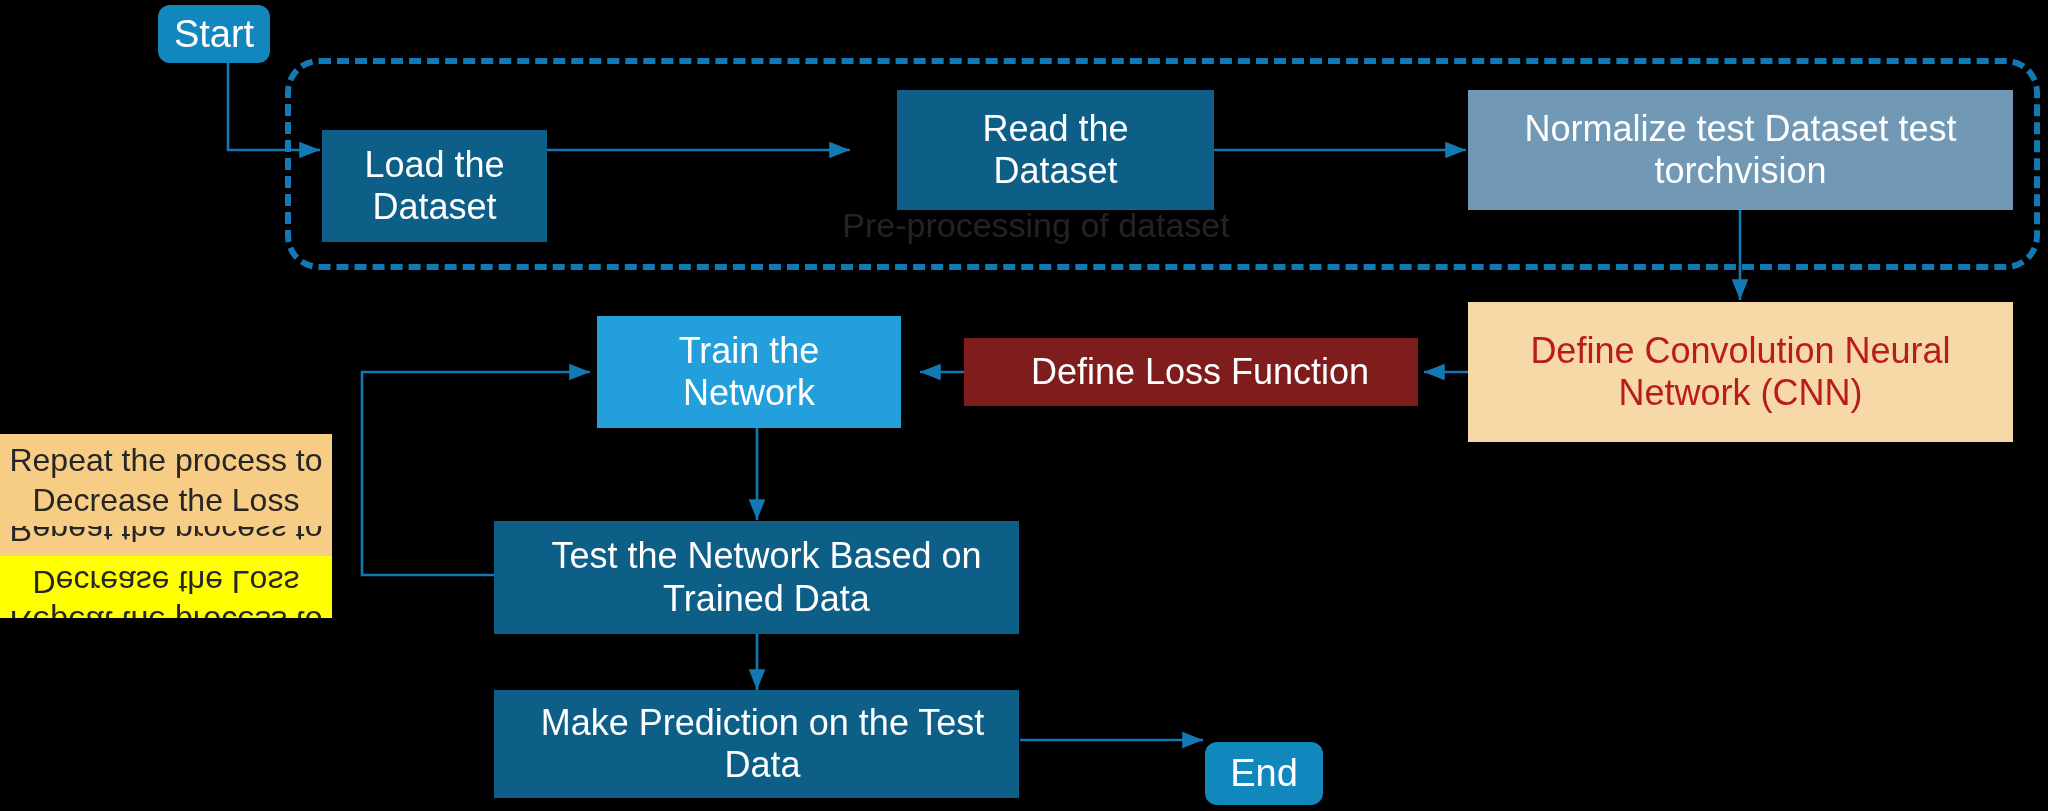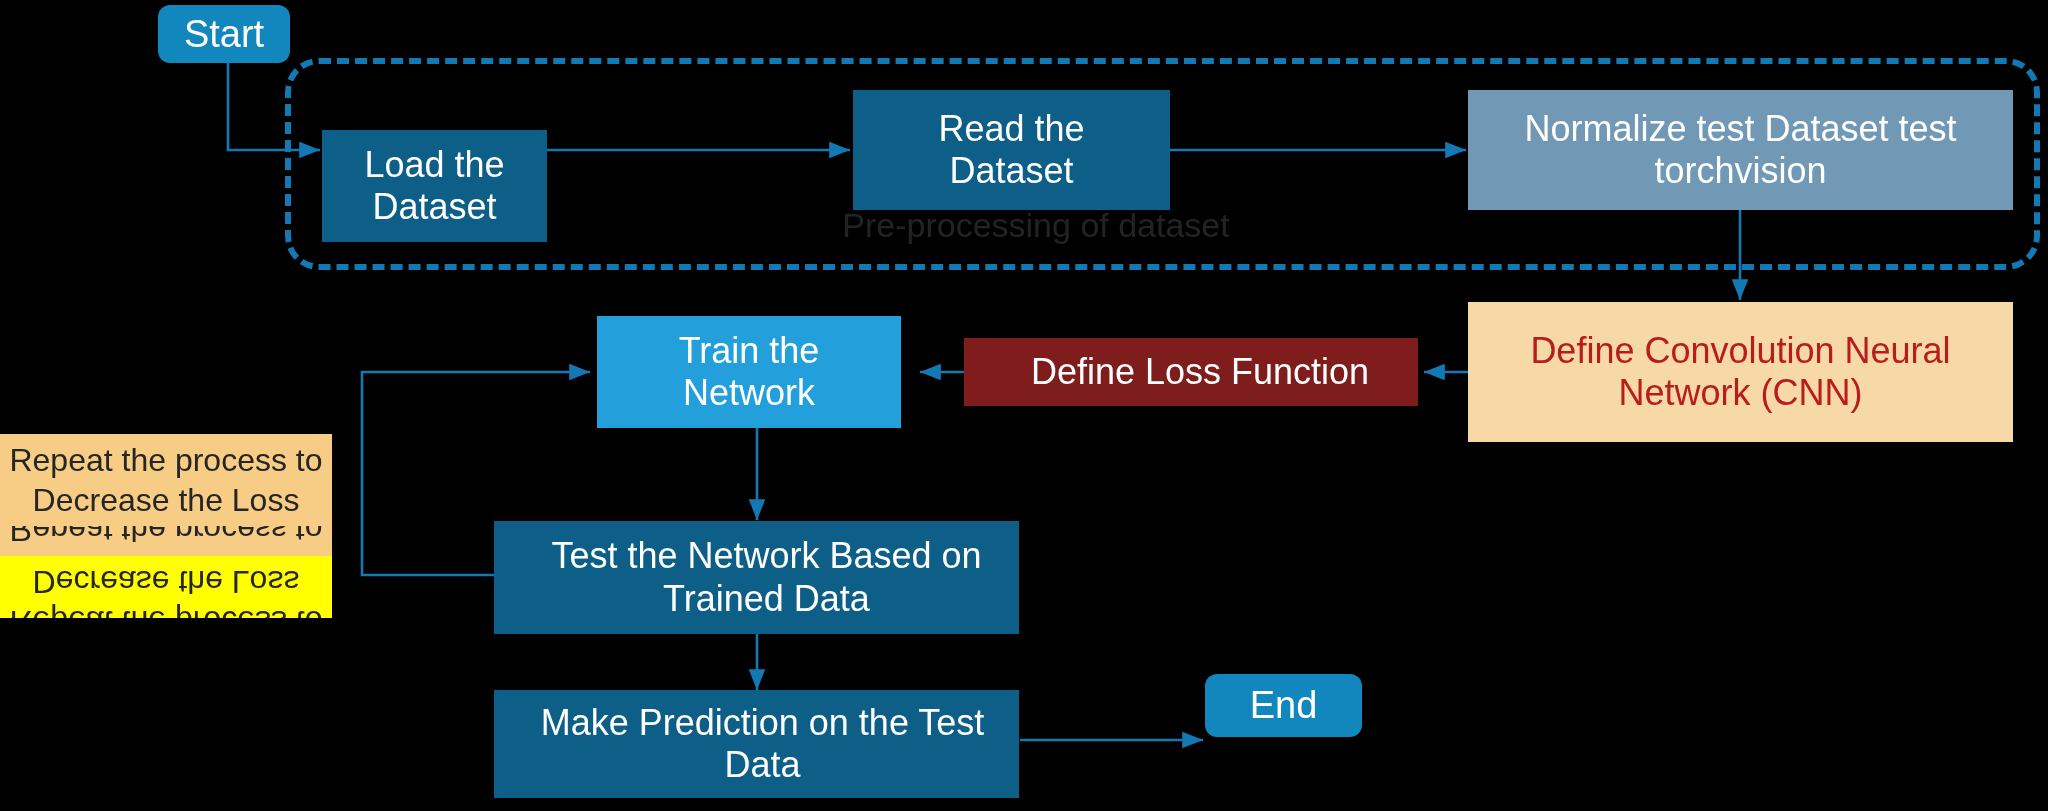--- a/index.html
+++ b/index.html
@@ -148,46 +148,46 @@
 
     <path d="M757,428 L757,520" stroke="#1279B5" stroke-width="2.6" fill="none" marker-end="url(#arrow)"></path>
 
     <path d="M494,575 L362,575 L362,372 L590,372" stroke="#1279B5" stroke-width="2.6" fill="none" marker-end="url(#arrow)"></path>
 
     <path d="M757,634 L757,690" stroke="#1279B5" stroke-width="2.6" fill="none" marker-end="url(#arrow)"></path>
 
     <path d="M1020,740 L1203,740" stroke="#1279B5" stroke-width="2.6" fill="none" marker-end="url(#arrow)"></path>
   </svg>
 
-  <div class="node terminator" style="left:158px; top:5px; width:132px; height:58px;">Start</div>
+  <div class="node terminator" style="left:158px; top:5px; width:112px; height:58px;">Start</div>
 
   <div class="node proc-dark" style="left:322px; top:90px; width:225px; height:112px;margin-top:40px;">Load the
 Dataset</div>
 
-  <div class="node proc-dark" style="left:853px; top:90px; width:317px; height:120px;">Read the
+  <div class="node proc-dark" style="left:897px; top:90px; width:317px; height:120px;">Read the
 Dataset</div>
 
   <div class="node proc-slate" style="left:1468px; top:90px; width:545px; height:120px;">Normalize test Dataset test
 torchvision</div>
 
   <div class="node proc-peach" style="left:1468px; top:302px; width:545px; height:140px;">Define Convolution Neural
 Network (CNN)</div>
 
   <div class="node proc-teal" style="left:964px; top:338px; width:454px; height:68px;">Define Loss Function</div>
 
   <div class="node proc-bright" style="left:597px; top:316px; width:304px; height:112px;">Train the
 Network</div>
 
   <div class="node proc-dark" style="left:494px; top:521px; width:525px; height:113px;padding-left:20px;">Test the Network Based on
 Trained Data</div>
 
   <div class="node proc-dark" style="left:494px; top:690px; width:525px; height:108px;padding-left:12px;">Make Prediction on the Test
 Data</div>
 
-  <div class="node terminator" style="left:1205px; top:674px; width:157px; height:63px;">End</div>
+  <div class="node terminator" style="left:1205px; top:742px; width:118px; height:63px;">End</div>
 
   <div class="group-label" style="left:826px; top:206px; width:420px;">Pre-processing of dataset</div>
 
   <div class="note-orange" style="left:0px; top:434px; width:332px; height:92px;">Repeat the process to
 Decrease the Loss</div>
 
   <div class="note-mirror-fade" style="left:0px; top:526px; width:332px; height:30px;">
     <div class="inner" style="left:0px; top:-62px; height:92px; padding-top:6px; box-sizing:border-box;">Repeat the process to
 Decrease the Loss</div>
   </div>

